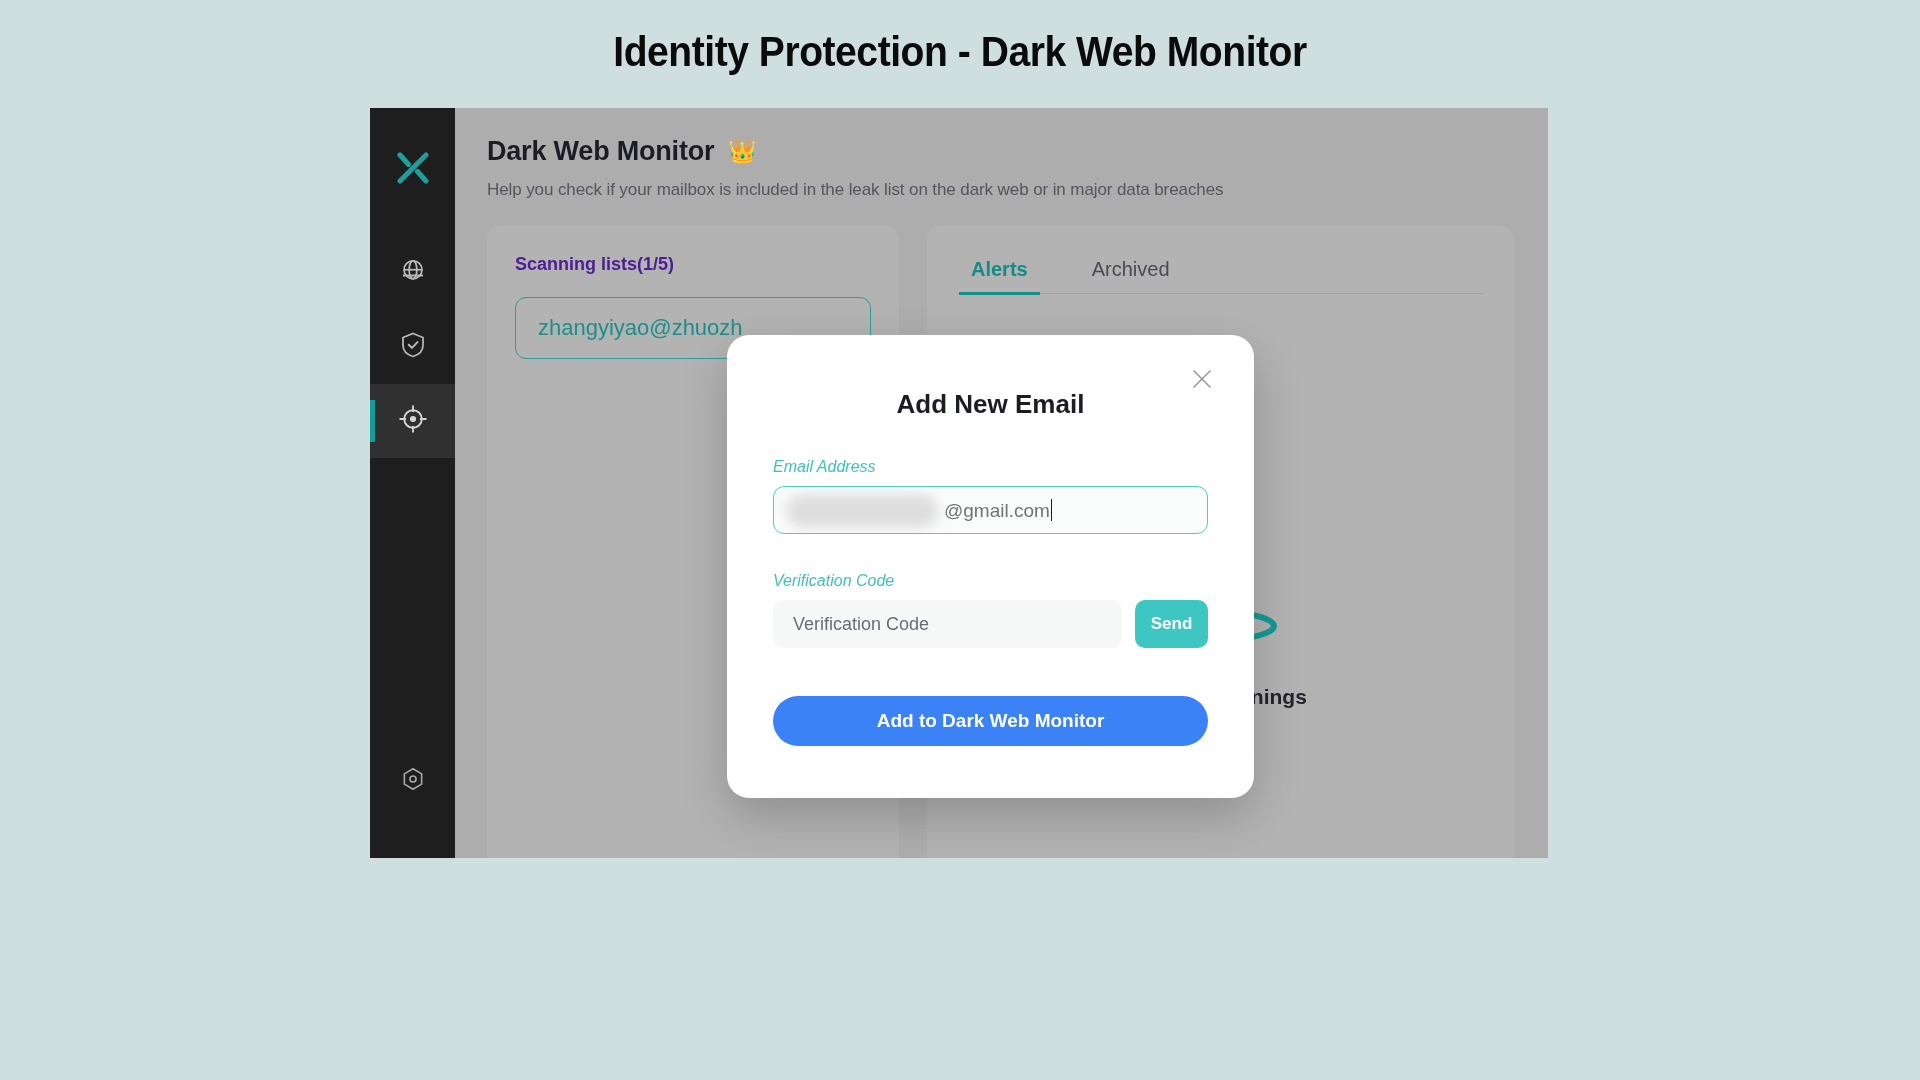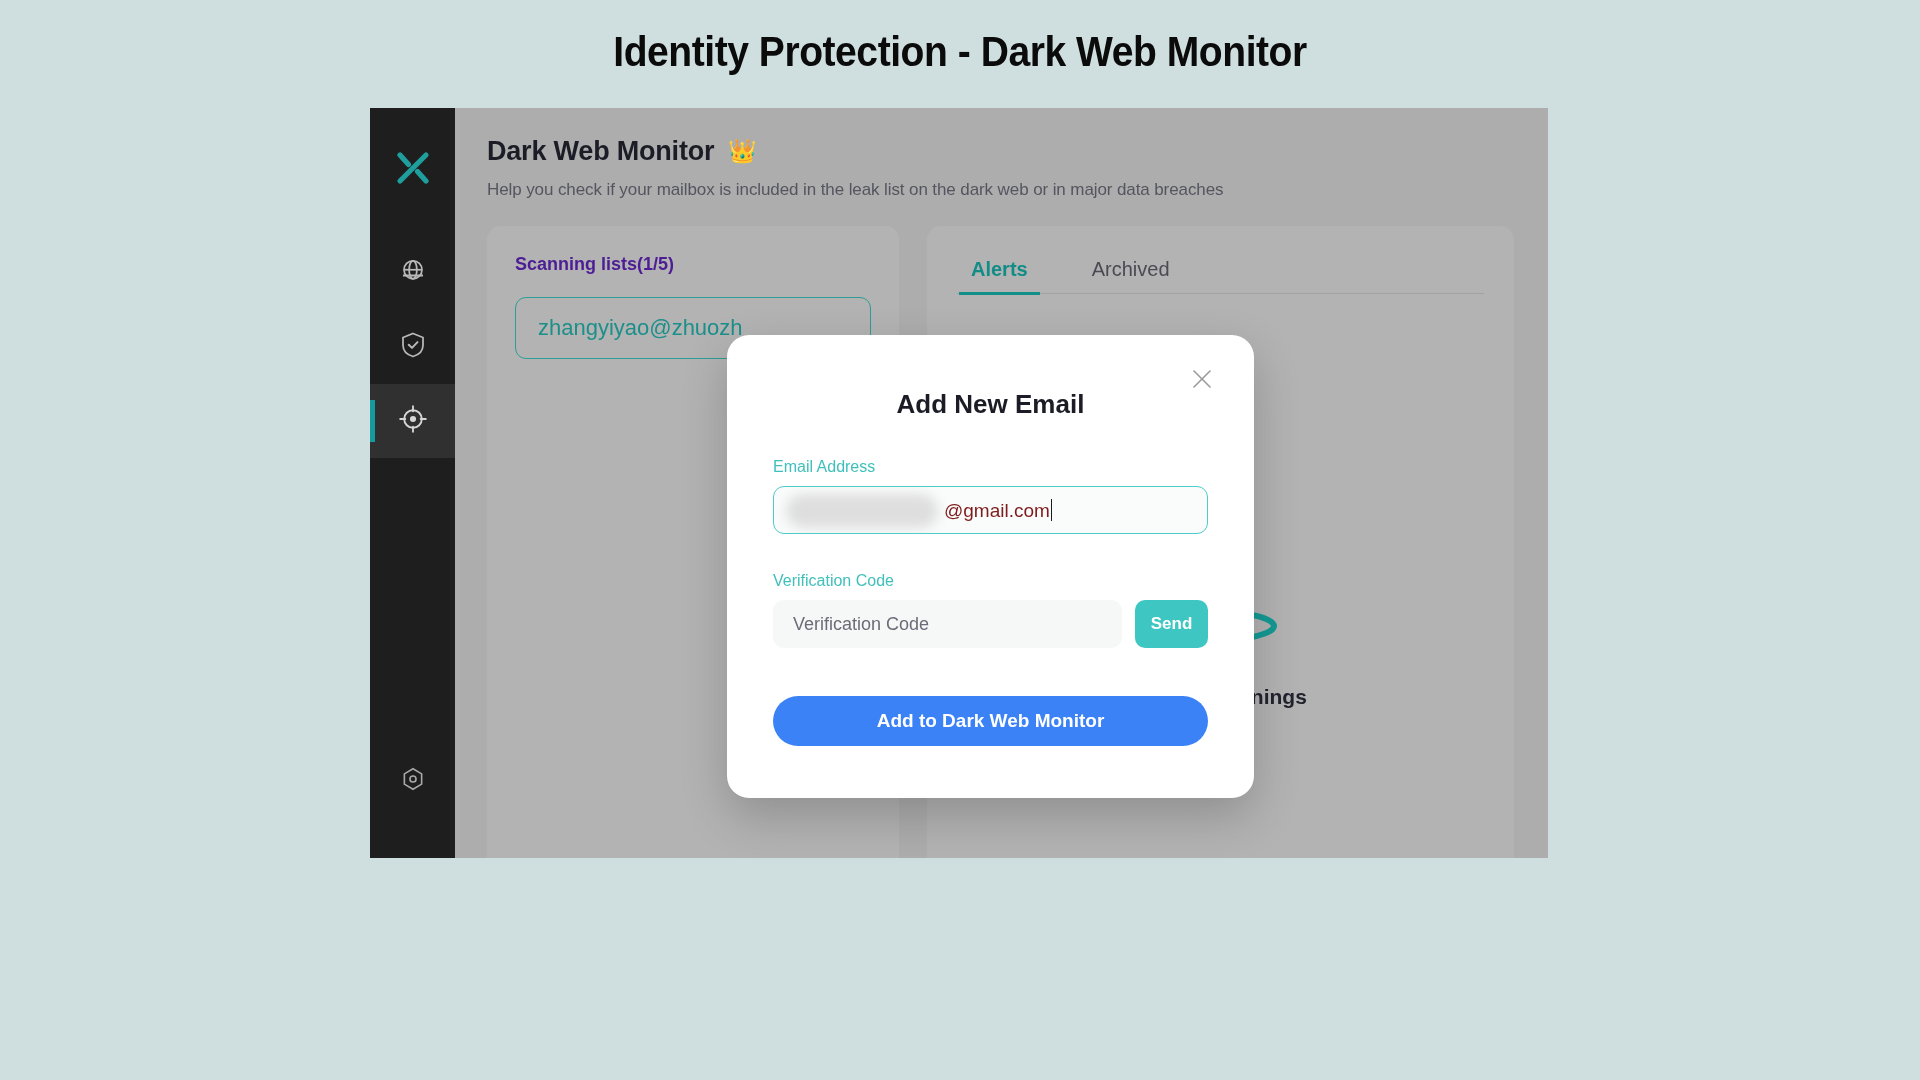--- a/index.html
+++ b/index.html
@@ -260,20 +260,21 @@
     font-size: 26px;
     font-weight: bold;
     color: #1c1c26;
     margin-top: 24px;
   }
   .field-label {
     font-size: 16px;
     color: #3fc0bb;
     margin-top: 38px;
     margin-bottom: 10px;
+    font-style: italic;
   }
   .input-wrap {
     position: relative;
     height: 48px;
     border: 1.5px solid #4ecdc8;
     border-radius: 11px;
     background: #fafbfb;
     display: flex;
     align-items: center;
     padding: 0 18px;
@@ -286,21 +287,21 @@
     top: 7px;
     width: 152px;
     height: 34px;
     background: #dedede;
     border-radius: 18px;
     filter: blur(6px);
   }
   .email-text {
     position: relative;
     font-size: 19px;
-    color: #7f1d1d;
+    color: #737373;
     margin-left: 152px;
     white-space: nowrap;
   }
   .caret {
     display: inline-block;
     width: 1.5px;
     height: 22px;
     background: #1b1b24;
     vertical-align: -4px;
     margin-left: 1px;

